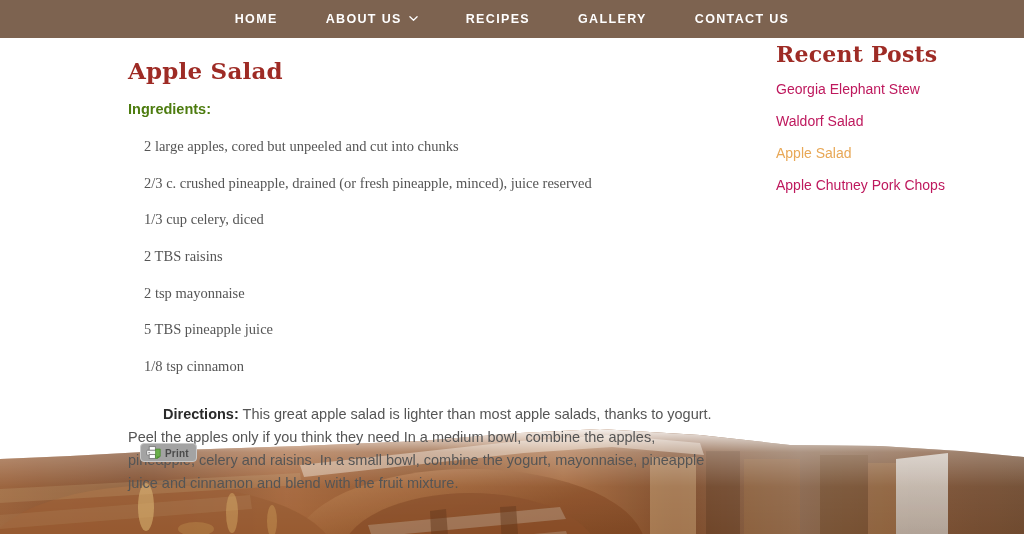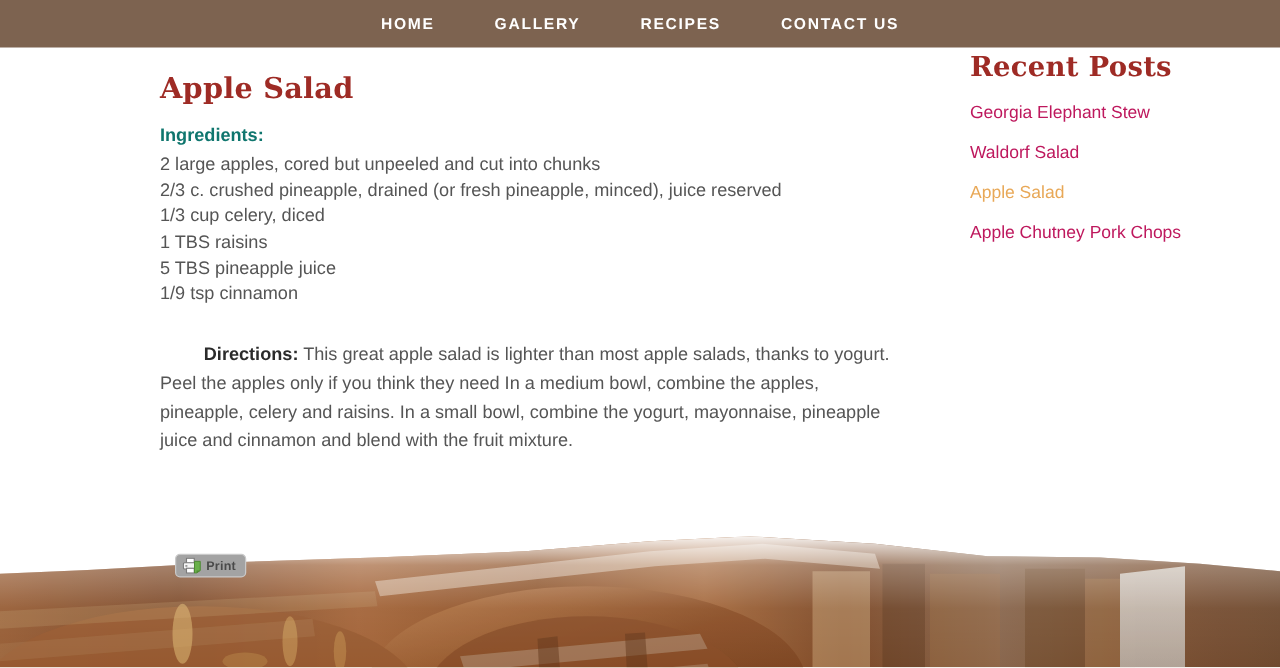--- a/index.html
+++ b/index.html
@@ -82,30 +82,31 @@
     font-family: "DejaVu Serif", serif;
     font-size: 23px;
     font-weight: bold;
     color: #9e2b25;
     letter-spacing: 0.2px;
     line-height: 1.1;
   }
   .ingredients-label {
     font-size: 14.5px;
     font-weight: bold;
-    color: #0f766e;
+    color: #4d7c0f;
     line-height: 21px;
     margin: 0 0 2px 0;
   }
   .ingredient-line {
     font-size: 14.5px;
     color: #555555;
     line-height: 20.6px;
-    margin: 0;
+    margin: 16px;
     white-space: nowrap;
+    font-family: Liberation Serif, serif;
   }
   .directions-block {
     margin-top: 27px;
     font-size: 14.5px;
     color: #555555;
     line-height: 23px;
     width: 586px;
   }
   .directions-label {
     font-weight: bold;
@@ -196,27 +197,35 @@
 <body>
 
 <header class="site-header">
   <nav>
     <ul class="nav-list">
 
       <li class="nav-item">
         <span class="nav-link">HOME</span>
       </li>
 
+      <li class="nav-item">
+        <span class="nav-link">ABOUT US</span>
+        <span class="chev">
+          <svg width="9" height="9" viewBox="0 0 10 10">
+              <path d="M1 3 L5 7 L9 3" fill="none" stroke="#ffffff" stroke-width="1.4" stroke-linecap="round" stroke-linejoin="round"></path>
+            </svg>
+        </span>
+      </li>
+
+      <li class="nav-item">
+        <span class="nav-link">RECIPES</span>
+      </li>
 
       <li class="nav-item">
         <span class="nav-link">GALLERY</span>
-      </li>
-
-      <li class="nav-item">
-        <span class="nav-link">RECIPES</span>
       </li>
 
       <li class="nav-item">
         <span class="nav-link">CONTACT US</span>
       </li>
 
     </ul>
   </nav>
 </header>
 
@@ -224,23 +233,24 @@
 
   <article class="article-col">
     <h1 class="entry-title">Apple Salad</h1>
 
     <p class="ingredients-label">Ingredients:</p>
 
     <div>
       <p class="ingredient-line">2 large apples, cored but unpeeled and cut into chunks</p>
       <p class="ingredient-line">2/3 c. crushed pineapple, drained (or fresh pineapple, minced), juice reserved</p>
       <p class="ingredient-line">1/3 cup celery, diced</p>
-      <p class="ingredient-line">1 TBS raisins</p>
+      <p class="ingredient-line">2 TBS raisins</p>
+      <p class="ingredient-line">2 tsp mayonnaise</p>
       <p class="ingredient-line">5 TBS pineapple juice</p>
-      <p class="ingredient-line">1/9 tsp cinnamon</p>
+      <p class="ingredient-line">1/8 tsp cinnamon</p>
     </div>
 
     <p class="directions-block"><span class="directions-label">Directions:</span> <span>This great apple salad is lighter than most apple salads, thanks to yogurt. Peel the apples only if you think they need In a medium bowl, combine the apples, pineapple, celery and raisins. In a small bowl, combine the yogurt, mayonnaise, pineapple juice and cinnamon and blend with the fruit mixture.</span></p>
   </article>
 
   <div class="print-wrap">
     <div class="print-button">
       <span>
         <svg class="printer-icon" width="15" height="13" viewBox="0 0 15 13">
           <rect x="3.2" y="0.6" width="6.2" height="4" fill="#ffffff" stroke="#7a7a7a" stroke-width="0.9"></rect>

